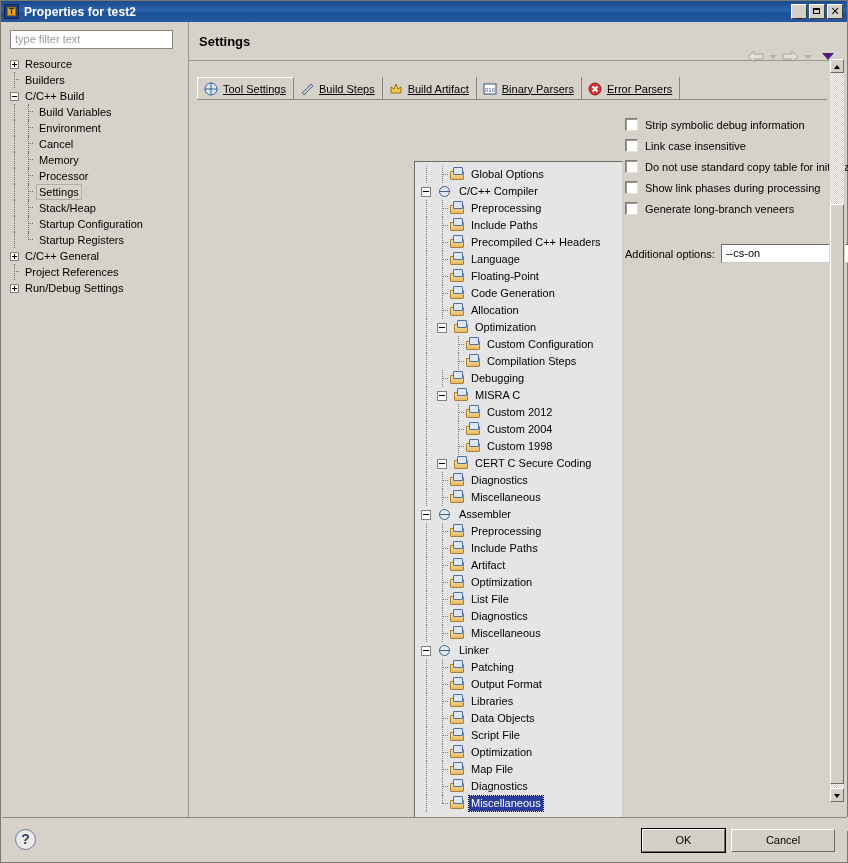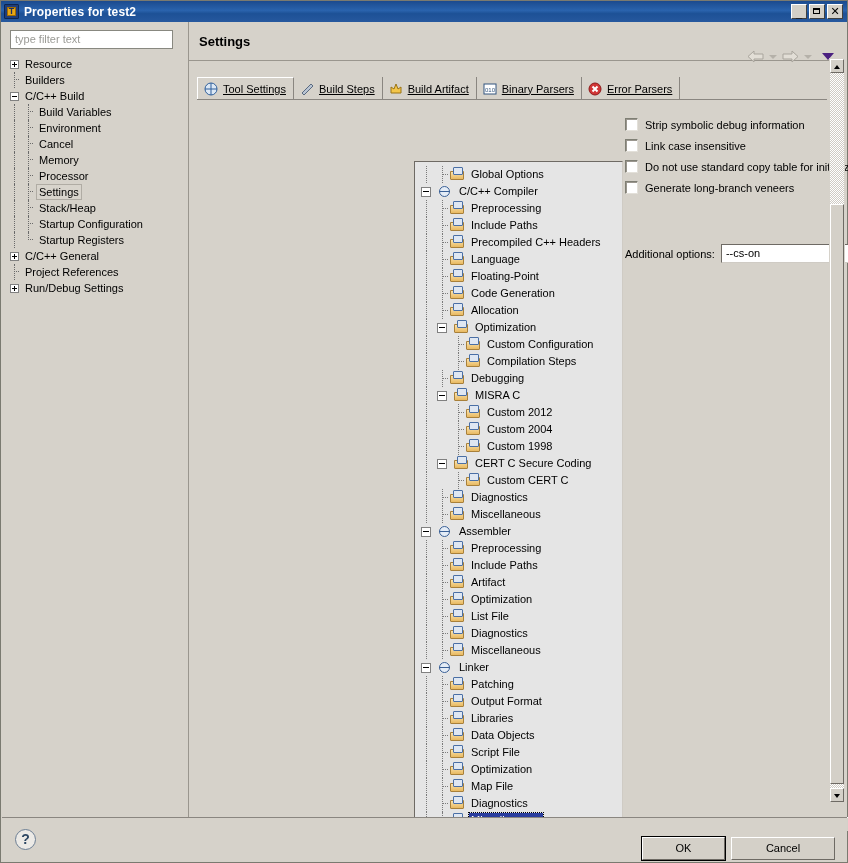--- a/index.html
+++ b/index.html
@@ -423,21 +423,21 @@
     border-radius: 50%;
     background: #eceae6;
     border: 1px solid #6d7f94;
     box-sizing: border-box;
     color: #2d4763;
     font-size: 14px; font-weight: bold;
     text-align: center; line-height: 19px;
   }
   .footer-buttons {
     position: absolute; right: 12px; top: 11px;
-    display: flex; gap: 6px; margin-top: 8px;
+    display: flex; gap: 6px;
   }
   .btn-ok, .btn-cancel {
     height: 23px;
     background: #d4d0c8;
     border: 1px solid #ffffff;
     border-right-color: #6e6a64; border-bottom-color: #6e6a64;
     box-sizing: border-box;
     font-size: 11px; color: #000;
     text-align: center; line-height: 21px;
     font-family: "Liberation Sans", sans-serif;
@@ -706,26 +706,20 @@
               <div class="t-label">Custom 1998</div>
             </div>
             <div class="t-row">
               <div class="t-ind vline" style="width: 16px;"></div>
               <div class="t-exp"></div>
               <div class="t-gap" style="width: 4px;"></div>
               <div class="t-ico ico-folder"></div>
               <div class="t-label">CERT C Secure Coding</div>
             </div>
             <div class="t-row">
-              <div class="t-ind vline" style="width: 32px;"></div>
-              <div class="t-lead"></div>
-              <div class="t-ico ico-folder"></div>
-              <div class="t-label">Custom CERT C</div>
-            </div>
-            <div class="t-row">
               <div class="t-ind vline" style="width: 16px;"></div>
               <div class="t-lead"></div>
               <div class="t-ico ico-folder"></div>
               <div class="t-label">Diagnostics</div>
             </div>
             <div class="t-row">
               <div class="t-ind vline" style="width: 16px;"></div>
               <div class="t-lead"></div>
               <div class="t-ico ico-folder"></div>
               <div class="t-label">Miscellaneous</div>
@@ -849,20 +843,24 @@
           <div class="opt-row">
             <div class="cbx"></div>
             <div>Link case insensitive</div>
           </div>
           <div class="opt-row">
             <div class="cbx"></div>
             <div>Do not use standard copy table for initialization</div>
           </div>
           <div class="opt-row">
             <div class="cbx"></div>
+            <div>Show link phases during processing</div>
+          </div>
+          <div class="opt-row">
+            <div class="cbx"></div>
             <div>Generate long-branch veneers</div>
           </div>
         </div>
 
       <div class="addopt-row">
         <div class="addopt-label">Additional options:</div>
         <div class="addopt-input">--cs-on</div>
       </div>
     </div>
 

